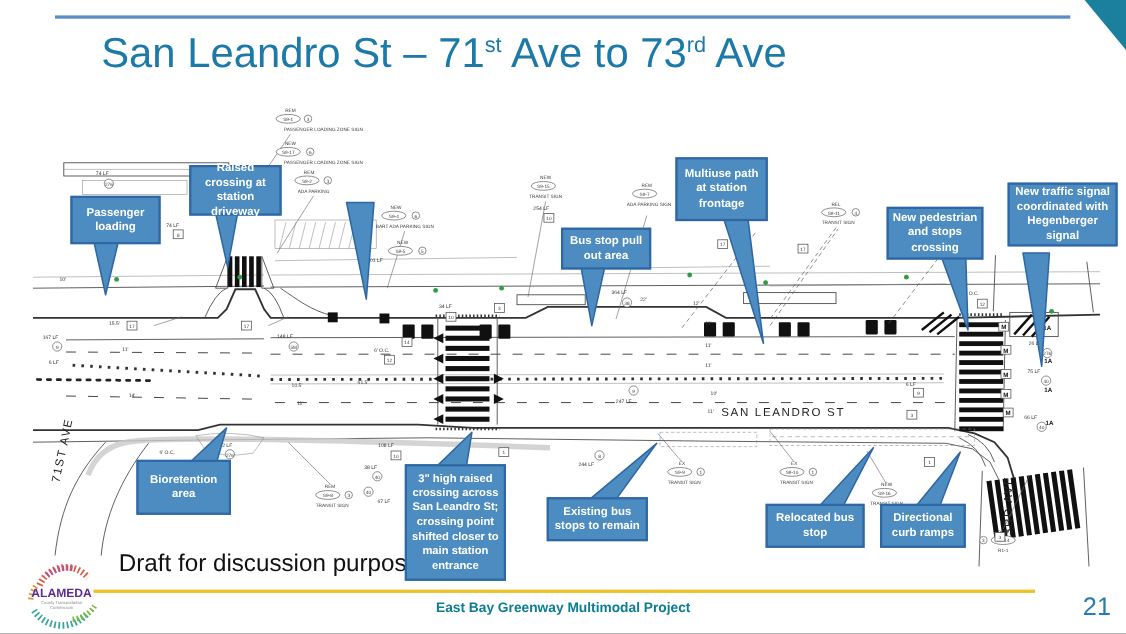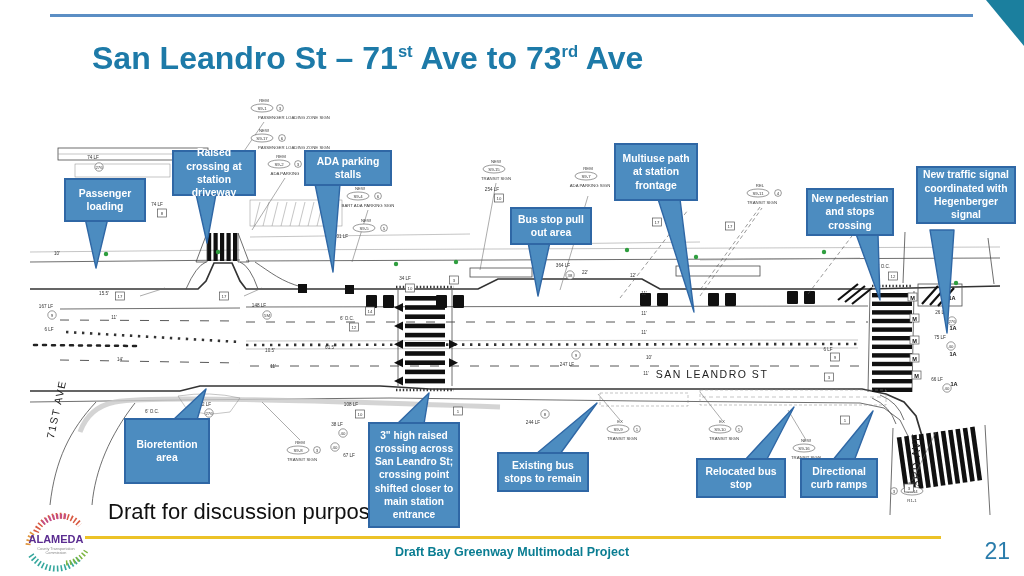--- a/index.html
+++ b/index.html
@@ -1,22 +1,22 @@
 <!DOCTYPE html>
 <html><head>
 <meta charset="utf-8">
 <style>
   html,body{margin:0;padding:0;background:#888;}
   .slide{position:relative;width:1024px;height:576px;background:#ffffff;overflow:hidden;
          font-family:"Liberation Sans",sans-serif;}
   .topline{position:absolute;left:50px;top:14px;width:923px;height:3px;background:#5b8ec4;z-index:2;}
   .corner{position:absolute;right:0;top:0;width:0;height:0;z-index:2;
           border-left:38px solid transparent;border-top:46px solid #1b7f9e;}
-  .title{position:absolute;left:92px;top:40px;width:860px;z-index:2;
-         color:#1d7aa8;font-size:32px;font-weight:700;letter-spacing:0px;white-space:nowrap;}
+  .title{position:absolute;left:92px;top:28px;width:860px;z-index:2;
+         color:#1d7aa8;font-size:38px;font-weight:400;letter-spacing:0px;white-space:nowrap;}
   .title sup{font-size:0.52em;vertical-align:super;}
   .plan-svg{position:absolute;left:0;top:0;width:1024px;height:576px;z-index:1;}
   .callout{position:absolute;z-index:3;background:#4c8cc0;border:2px solid #2f67a5;color:#fff;
            font-size:10.4px;font-weight:bold;line-height:1.28;text-align:center;
            display:flex;align-items:center;justify-content:center;padding:2px 3px;box-sizing:border-box;}
   .draft{position:absolute;left:108px;top:499px;z-index:2;color:#111;font-size:22px;}
   .goldline{position:absolute;left:85px;top:536px;width:856px;height:2.5px;background:#ecc228;z-index:2;}
   .project{position:absolute;left:0;top:545px;width:1024px;text-align:center;z-index:2;
            color:#0a7d92;font-weight:bold;font-size:12.5px;}
   .pagenum{position:absolute;right:14px;top:538px;z-index:2;color:#2a7cab;font-size:23px;}
@@ -427,36 +427,33 @@
       <polygon class="tail" points="832,461 854,461 873,411"></polygon>
     </g>
   </svg>
 
   <div class="callout" style="left:64px;top:178px;width:82px;height:44px">
       <span>Passenger loading</span>
     </div>
   <div class="callout" style="left:172px;top:150px;width:84px;height:46px">
       <span>Raised crossing at station driveway</span>
     </div>
-  <div class="callout" style="left:304px;top:150px;width:88px;height:36px">
-      <span>ADA parking stalls</span>
-    </div>
   <div class="callout" style="left:510px;top:207px;width:82px;height:38px">
       <span>Bus stop pull out area</span>
     </div>
   <div class="callout" style="left:614px;top:143px;width:84px;height:58px">
       <span>Multiuse path at station frontage</span>
     </div>
   <div class="callout" style="left:806px;top:188px;width:88px;height:48px">
       <span>New pedestrian and stops crossing</span>
     </div>
   <div class="callout" style="left:916px;top:166px;width:100px;height:58px">
       <span>New traffic signal coordinated with Hegenberger signal</span>
     </div>
-  <div class="callout" style="left:124px;top:418px;width:86px;height:66px">
+  <div class="callout" style="left:124px;top:418px;width:86px;height:50px">
       <span>Bioretention area</span>
     </div>
   <div class="callout" style="left:368px;top:422px;width:92px;height:106px;font-size:10.2px">
       <span>3" high raised crossing across San Leandro St; crossing point shifted closer to main station entrance</span>
     </div>
   <div class="callout" style="left:696px;top:458px;width:90px;height:40px">
       <span>Relocated bus stop</span>
     </div>
   <div class="callout" style="left:497px;top:452px;width:92px;height:40px">
       <span>Existing bus stops to remain</span>
@@ -472,16 +469,16 @@
     <path d="M27,17 A30,30 0 0 1 52,11" stroke="#c34d8e" stroke-width="5" stroke-dasharray="1.6 2.2" fill="none"></path>
     <path d="M12,39 A28,28 0 0 1 17,26" stroke="#e0953e" stroke-width="5" stroke-dasharray="1.6 2.2" fill="none"></path>
     <path d="M15,49 A30,30 0 0 0 63,52" stroke="#35a79d" stroke-width="6" stroke-dasharray="1.6 2.2" fill="none"></path>
     <path d="M50,57 A26,26 0 0 0 70,45" stroke="#7cb53f" stroke-width="5" stroke-dasharray="1.6 2.2" fill="none"></path>
     <text x="40" y="37" text-anchor="middle" font-size="11" font-weight="bold" fill="#5b2d91">ALAMEDA</text>
     <text x="40" y="43.5" text-anchor="middle" font-size="3.8" fill="#8a8a8a">County Transportation</text>
     <text x="40" y="48" text-anchor="middle" font-size="3.8" fill="#8a8a8a">Commission</text>
   </svg>
 
   <div class="goldline"></div>
-  <div class="project">Draft Bay Greenway Multimodal Project</div>
+  <div class="project">East Bay Greenway Multimodal Project</div>
   <div class="pagenum">21</div>
 
 </div>
 
 </body></html>

